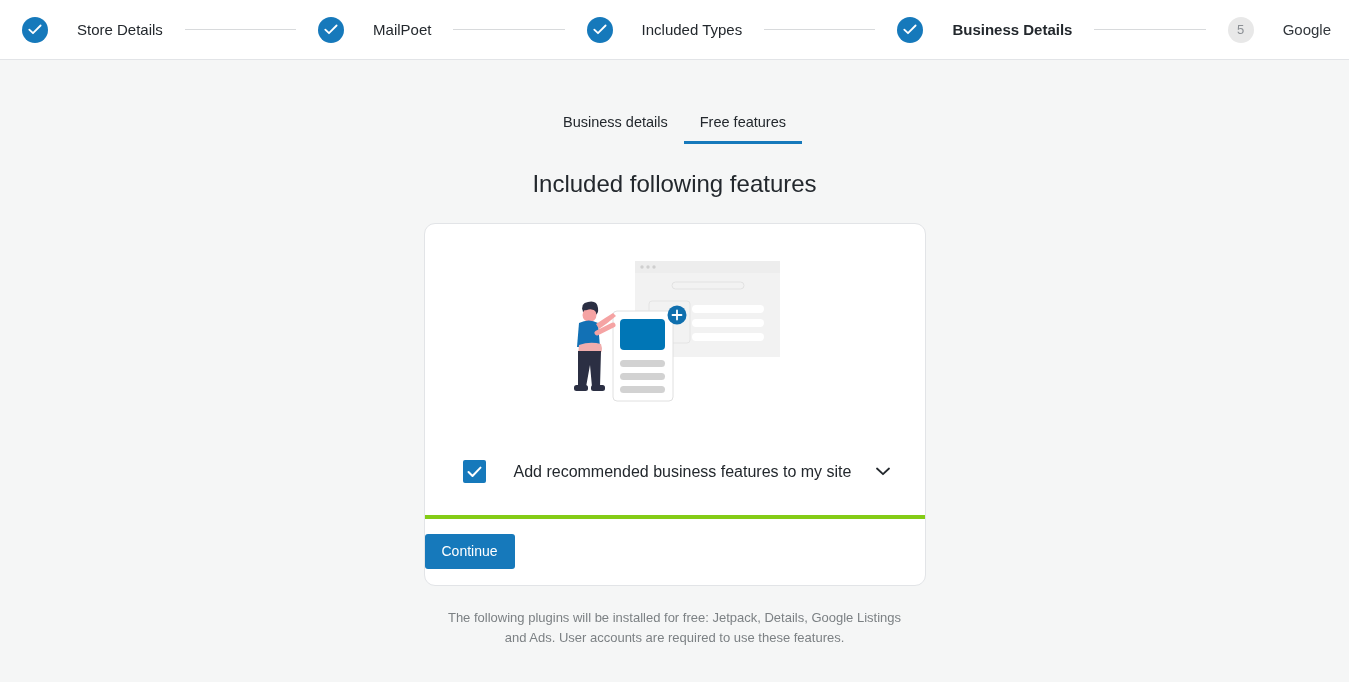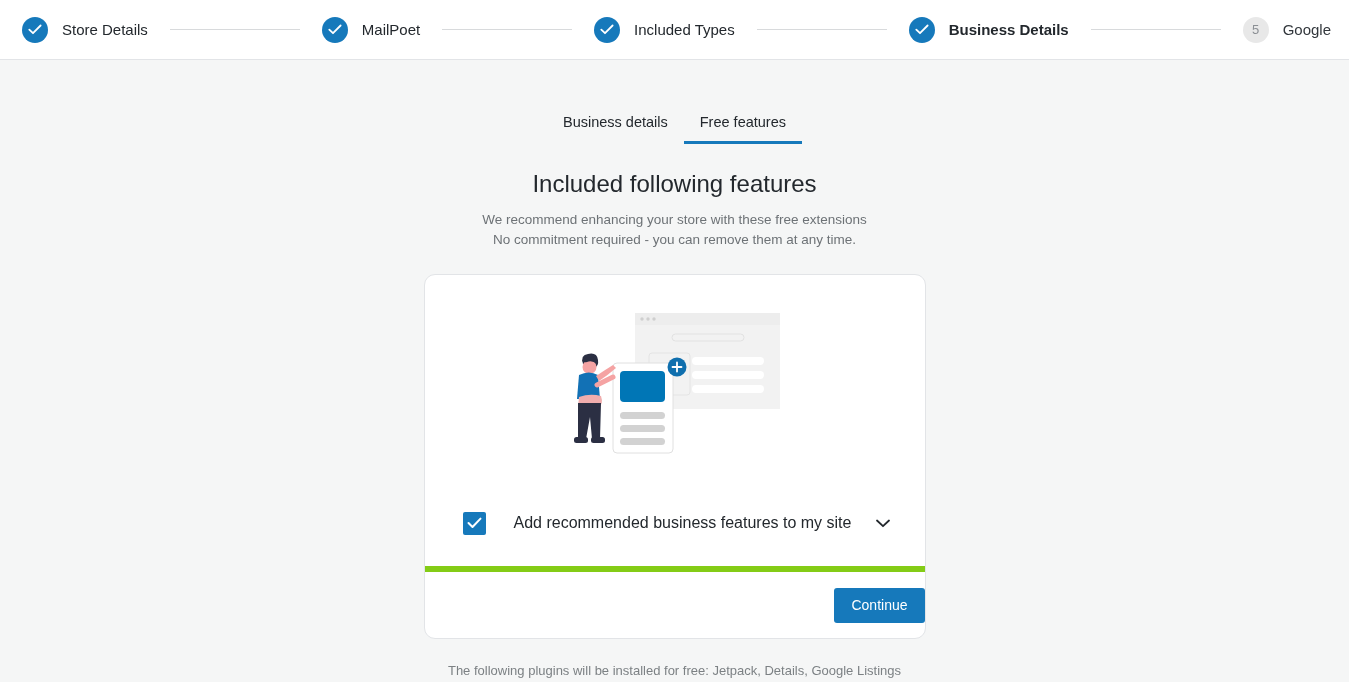--- a/index.html
+++ b/index.html
@@ -49,21 +49,21 @@
   }
   .step-marker.done svg { display: block; }
   .step-marker.pending {
     background: #e8e8e8;
     color: #8b8f94;
     font-size: 13px;
     line-height: 1;
     font-family: "Liberation Sans", sans-serif;
   }
   .step-label {
-    margin-left: 14px;
+    margin-left: 29px;
     font-size: 15px;
     color: #23282d;
     white-space: nowrap;
   }
   .step-label.current { font-weight: 700; }
   .step-label.upcoming { color: #32373c; }
   .step-connector {
     flex: 1 1 auto;
     height: 1px;
     background: #d8dadc;
@@ -165,26 +165,25 @@
     margin-left: 21px;
     width: 22px;
     height: 22px;
     display: flex;
     align-items: center;
     justify-content: center;
     cursor: pointer;
     flex: 0 0 auto;
   }
   .card-footer {
-    border-top: 6px solid #84cc16;
+    border-top: 4px solid #84cc16;
     height: 66px;
     display: flex;
     align-items: center;
-    justify-content: flex-end;
-    padding-left: 36px;
+    justify-content: flex-start;
   }
   .btn-primary {
     background: #1679bb;
     color: #ffffff;
     border: none;
     border-radius: 3px;
     font-size: 14px;
     font-family: "Liberation Sans", sans-serif;
     padding: 0 17px;
     height: 35px;
@@ -253,24 +252,20 @@
 
 <div class="page-body">
 
   <div class="tabs" id="tabs">
       <div class="tab">Business details</div>
       <div class="tab active">Free features</div>
     </div>
 
   <div class="intro">
     <h1 class="intro-title">Included following features</h1>
-    <div class="intro-sub">
-      <div>We recommend enhancing your store with these free extensions</div>
-      <div>No commitment required - you can remove them at any time.</div>
-    </div>
   </div>
 
   <div class="card">
 
     <div class="card-illustration">
 
       <svg width="215" height="150" viewBox="0 0 215 150">
 
         <rect x="68" y="4" width="145" height="96" fill="#f2f2f2"></rect>
         <rect x="68" y="4" width="145" height="12" fill="#ededed"></rect>

